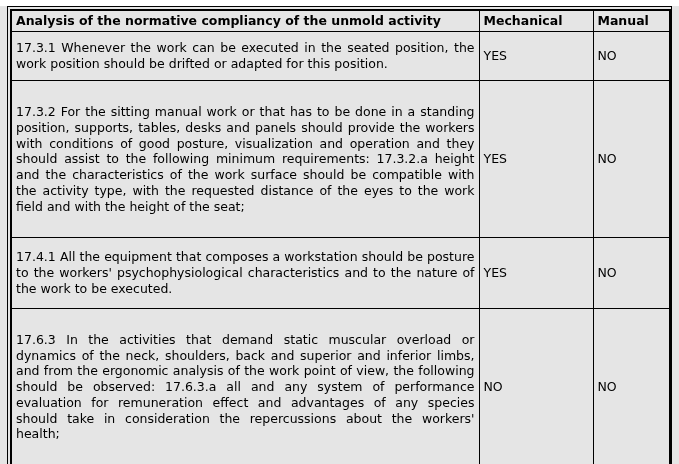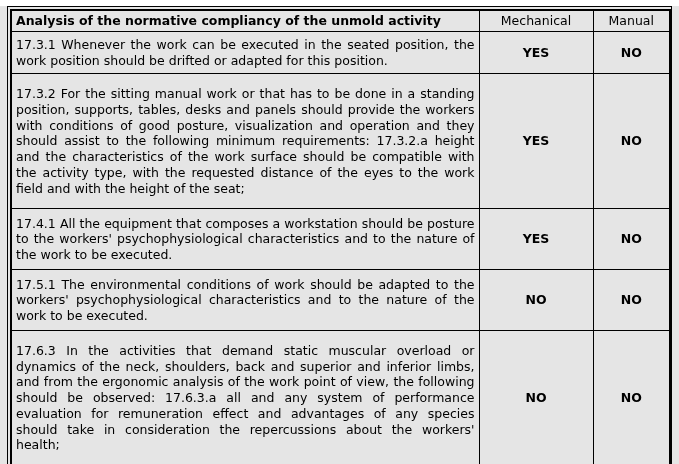--- a/index.html
+++ b/index.html
@@ -40,34 +40,32 @@
     vertical-align: middle;
     overflow: hidden;
   }
   th.col-analysis {
     text-align: left;
     font-weight: bold;
     font-size: 13.5px;
     padding-left: 5px;
   }
   th.col-value {
-    text-align: center;
-    font-weight: normal;
+    text-align: left;
+    font-weight: bold;
     font-size: 13.5px;
   }
   td.req-text {
     text-align: justify;
     vertical-align: top;
     padding-left: 5px;
     padding-right: 3px;
   }
   td.val {
-    text-align: center;
     font-size: 13px;
-    font-weight: bold;
   }
   col.c-analysis { width: 468px; }
   col.c-mech     { width: 114px; }
   col.c-manual   { width: 77px;  }
 </style>
 </head>
 <body>
 
 <div class="page">
   <div class="table-frame">
@@ -94,25 +92,20 @@
           <td class="req-text">17.3.2 For the sitting manual work or that has to be done in a standing position, supports, tables, desks and panels should provide the workers with conditions of good posture, visualization and operation and they should assist to the following minimum requirements: 17.3.2.a height and the characteristics of the work surface should be compatible with the activity type, with the requested distance of the eyes to the work field and with the height of the seat;</td>
           <td class="val">YES</td>
           <td class="val">NO</td>
         </tr>
         <tr>
           <td class="req-text">17.4.1 All the equipment that composes a workstation should be posture to the workers' psychophysiological characteristics and to the nature of the work to be executed.</td>
           <td class="val">YES</td>
           <td class="val">NO</td>
         </tr>
         <tr>
-          <td class="req-text">17.5.1 The environmental conditions of work should be adapted to the workers' psychophysiological characteristics and to the nature of the work to be executed.</td>
-          <td class="val">NO</td>
-          <td class="val">NO</td>
-        </tr>
-        <tr>
           <td class="req-text">17.6.3 In the activities that demand static muscular overload or dynamics of the neck, shoulders, back and superior and inferior limbs, and from the ergonomic analysis of the work point of view, the following should be observed: 17.6.3.a all and any system of performance evaluation for remuneration effect and advantages of any species should take in consideration the repercussions about the workers' health;</td>
           <td class="val">NO</td>
           <td class="val">NO</td>
         </tr>
       </tbody>
     </table>
   </div>
 </div>
 
 </body></html>

